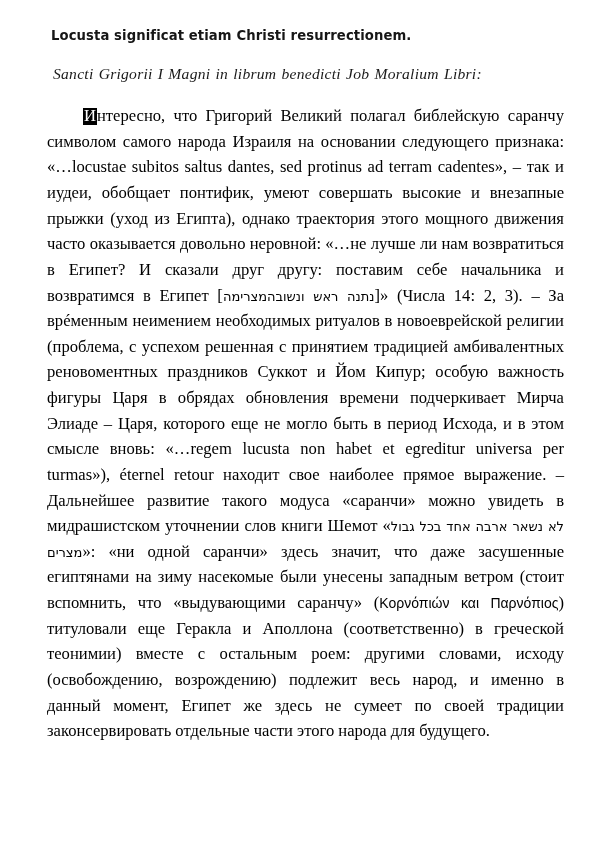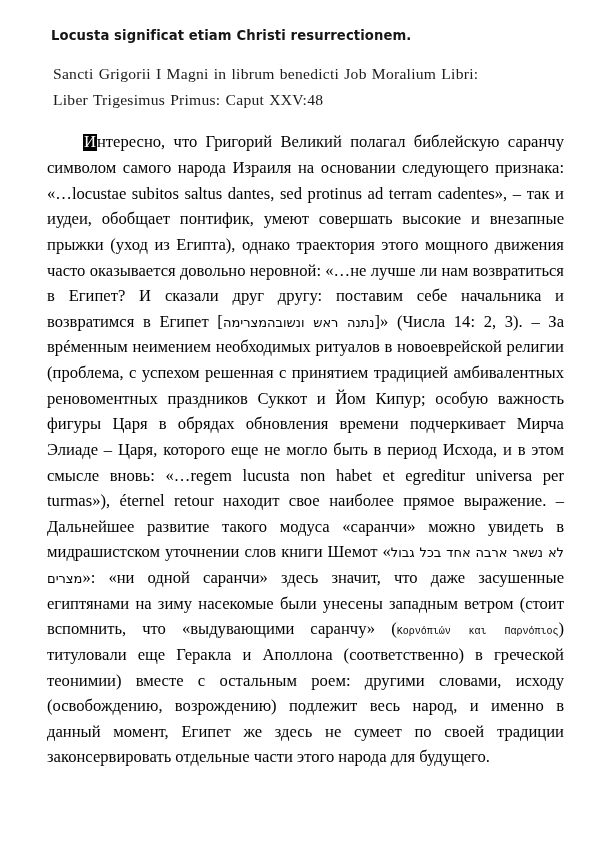--- a/index.html
+++ b/index.html
@@ -24,20 +24,21 @@
   .doc-title {
     font-family: "DejaVu Sans", "Liberation Sans", sans-serif;
     font-size: 13.2px;
     font-weight: bold;
     letter-spacing: 0.1px;
     margin: 0 0 18px 4px;
     color: #161616;
   }
   .citation {
     font-family: "Liberation Serif", "DejaVu Serif", serif;
+    font-style: italic;
     font-size: 15.6px;
     line-height: 1.68;
     color: #1a1a1a;
     margin: 0 0 16px 6px;
     letter-spacing: 0.25px;
     word-spacing: 1px;
   }
   .body-text {
     font-size: 16.6px;
     line-height: 1.545;
@@ -61,34 +62,33 @@
   }
   .it {
   }
   .heb {
     direction: rtl;
     unicode-bidi: isolate;
     font-family: "DejaVu Sans", "Liberation Sans", sans-serif;
     font-size: 13px;
   }
   .grk {
-    font-family: Liberation Mono, monospace;
-    font-size: 10px;
+    font-family: Liberation Sans, sans-serif;
+    font-size: 14px;
     margin-top: 44px;
   }
 </style>
 </head>
 <body>
 
 <div class="page">
 
   <h1 class="doc-title">Locusta significat etiam Christi resurrectionem.</h1>
 
   <div class="citation">
     <div>Sancti Grigorii I Magni in librum benedicti Job Moralium Libri:</div>
-    <div>Liber Trigesimus Primus: Caput XXV:48</div>
   </div>
 
   <p class="body-text">
     <span class="indent"></span><span class="dropcap">И</span><span>нтересно, что Григорий Великий полагал библейскую саранчу символом самого народа Израиля на основании следующего признака: «…locustae subitos saltus dantes, sed protinus ad terram cadentes», – так и иудеи, обобщает понтифик, умеют совершать высокие и внезапные </span><span class="it">прыжки</span><span> (уход из Египта), однако траектория этого мощного движения часто оказывается довольно неровной: «…не лучше ли нам возвратиться в Египет? И сказали друг другу: поставим себе начальника и возвратимся в Египет [</span><span class="heb">מצרימה</span><span></span><span class="heb">נתנה ראש ונשובה</span><span>]» (Числа 14: 2, 3). – За врéменным неимением необходимых ритуалов в новоеврейской религии (проблема, с успехом решенная с принятием традицией амбивалентных реновоментных праздников Суккот и Йом Кипур; особую важность фигуры </span><span class="it">Царя</span><span> в обрядах обновления времени подчеркивает Мирча Элиаде – Царя, которого еще не могло быть в период Исхода, и в этом смысле вновь: «…regem lucusta non habet et egreditur universa per turmas»), </span><span class="it">éternel retour</span><span> находит свое </span><span class="it">наиболее прямое</span><span> выражение. – Дальнейшее развитие такого модуса «саранчи» можно увидеть в мидрашистском уточнении слов книги Шемот «</span><span class="heb">לא נשאר ארבה אחד בכל גבול מצרים</span><span>»: «ни одной саранчи» здесь значит, что даже </span><span class="it">засушенные египтянами на зиму</span><span> насекомые были унесены западным ветром (стоит вспомнить, что «выдувающими саранчу» (</span><span class="grk">Κορνόπιών και Παρνόπιος</span><span>) титуловали еще Геракла и Аполлона (соответственно) в греческой теонимии) вместе с остальным роем: другими словами, исходу (освобождению, возрождению) подлежит </span><span class="it">весь народ</span><span>, и именно </span><span class="it">в данный момент</span><span>, Египет же здесь не сумеет по своей традиции законсервировать отдельные части этого народа </span><span class="it">для будущего</span><span>.</span>
   </p>
 
 </div>
 
 </body></html>

